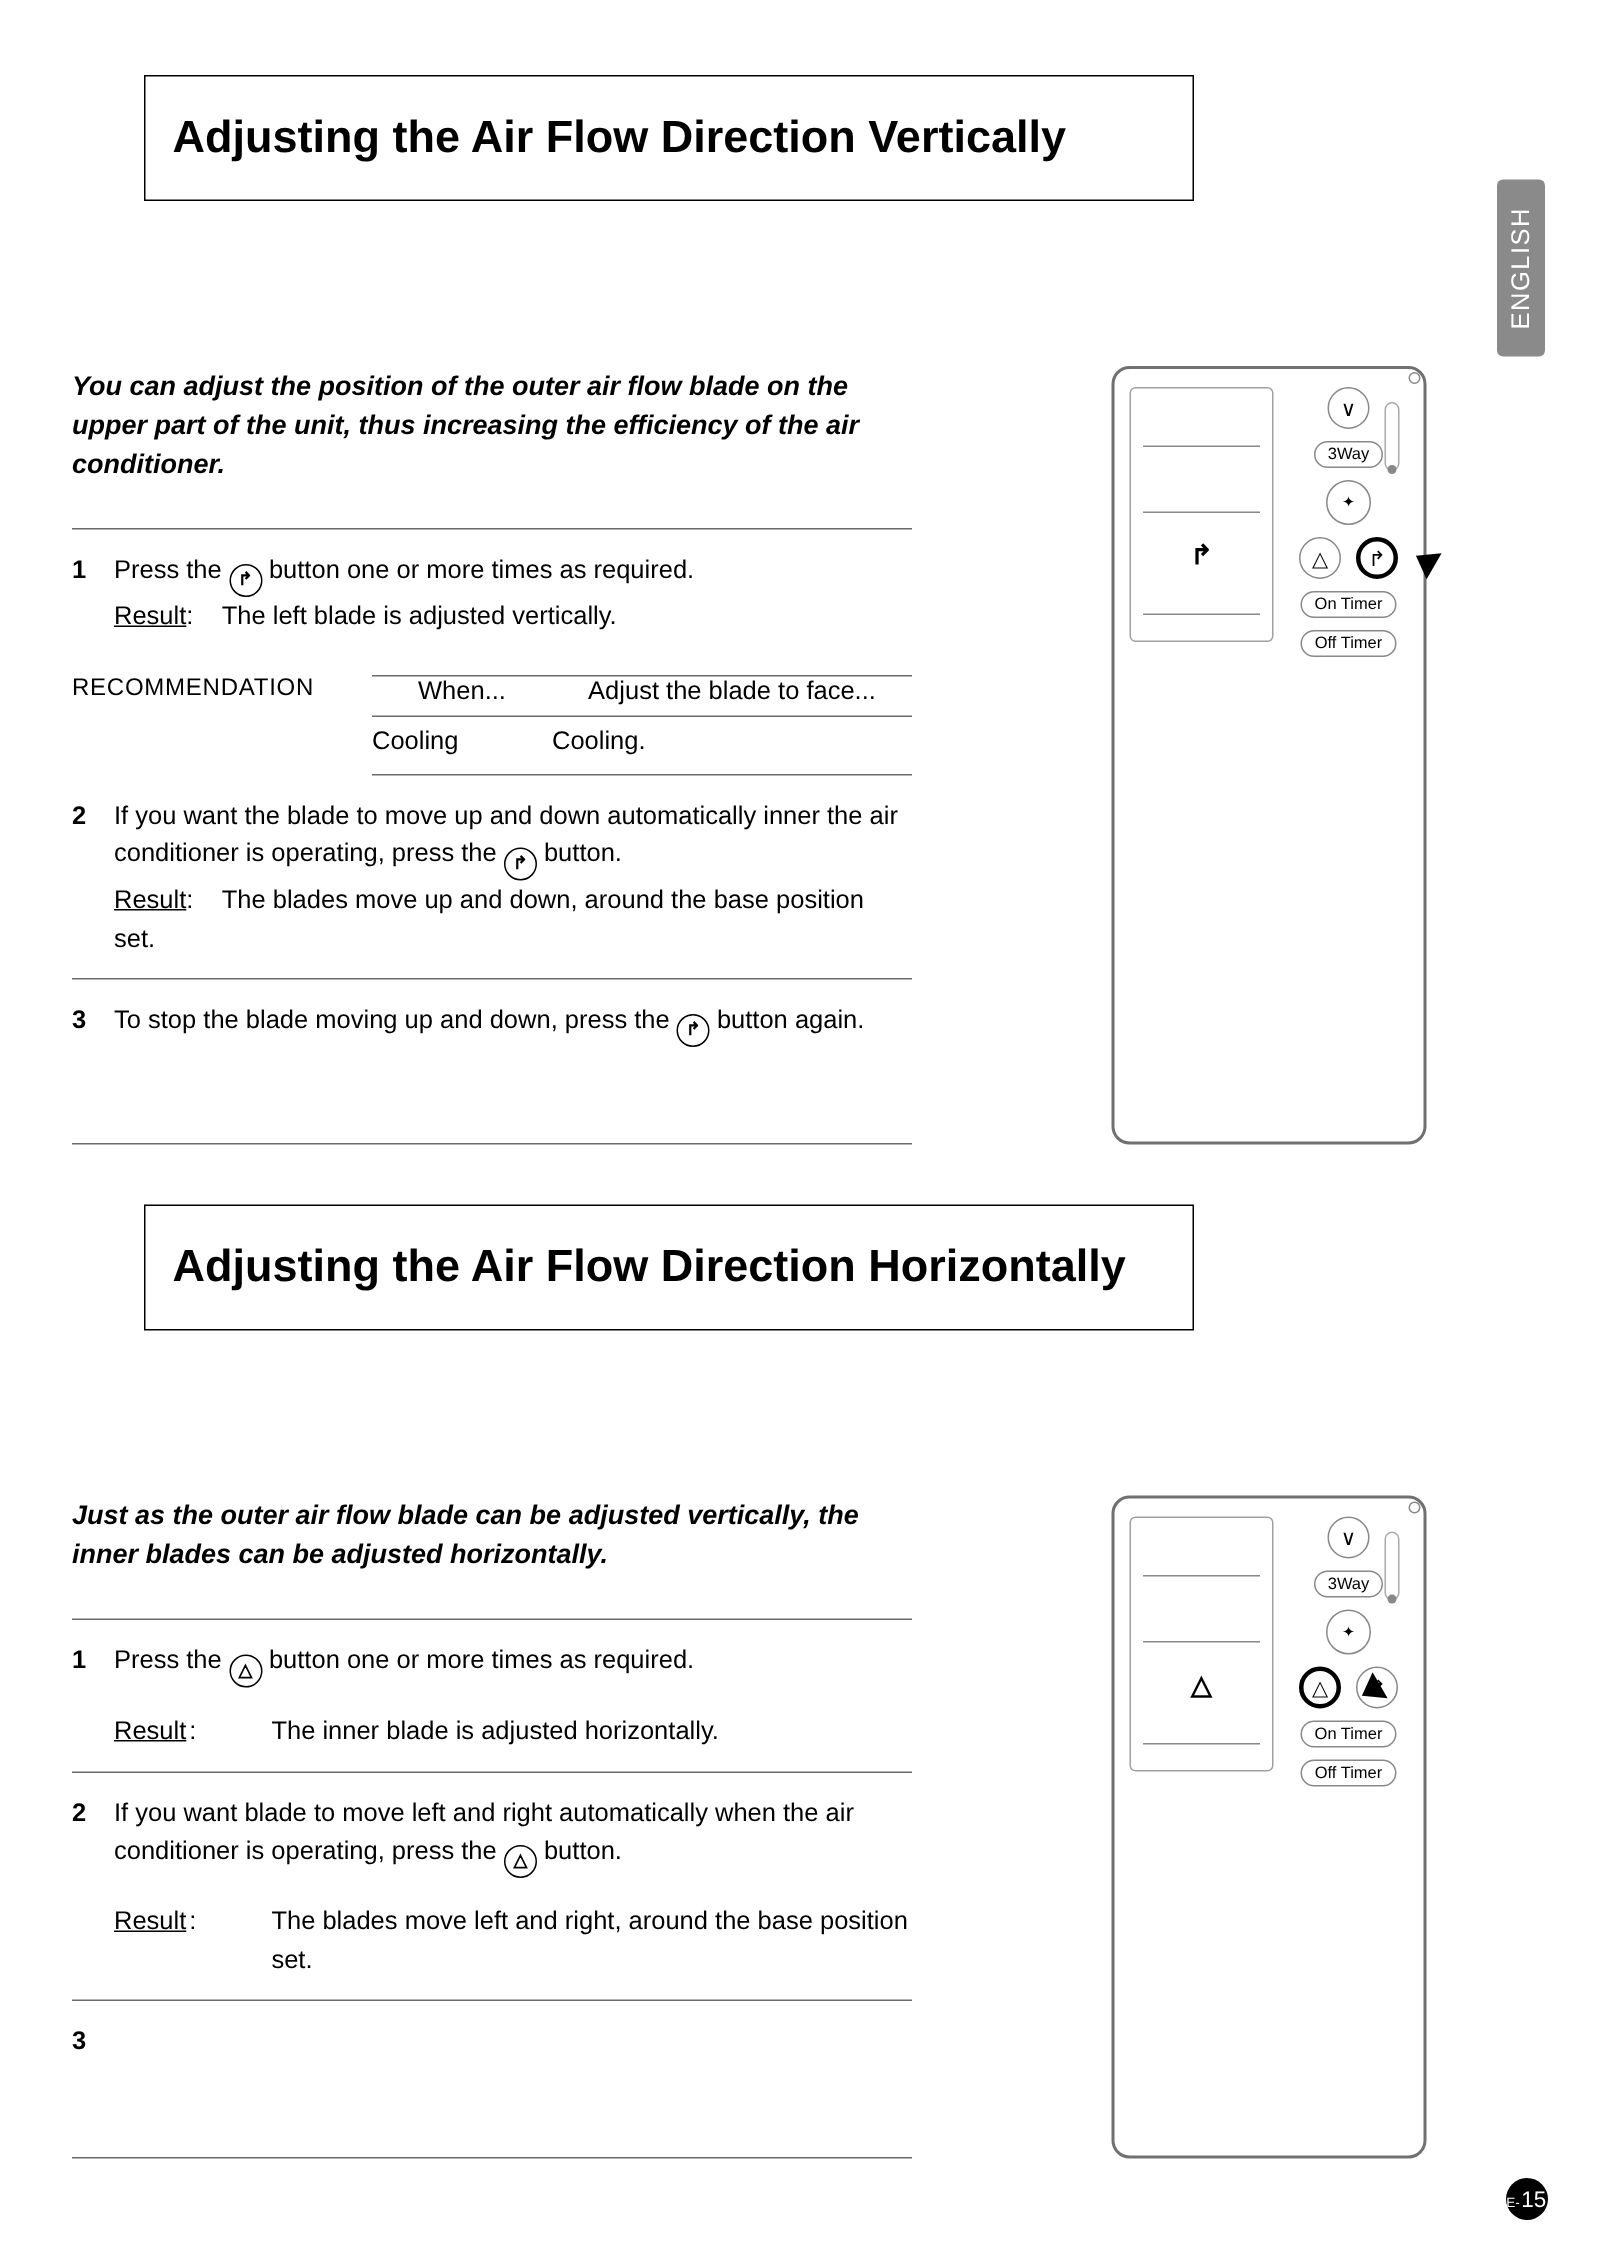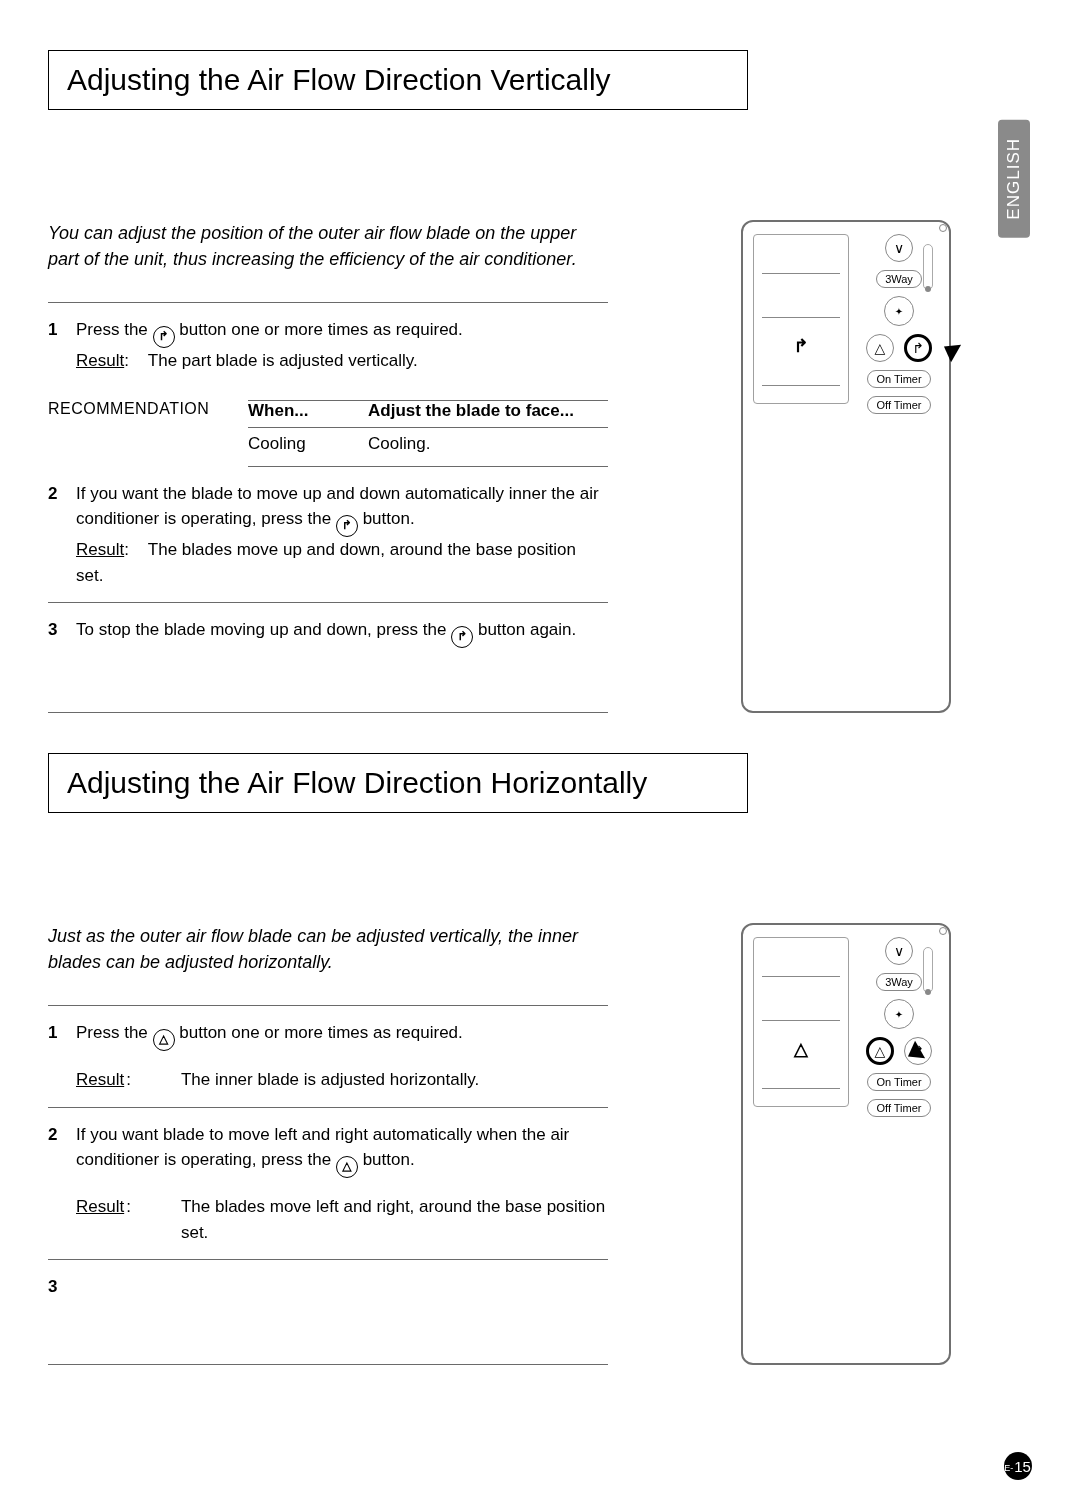--- a/index.html
+++ b/index.html
@@ -18,36 +18,37 @@
     color: #fff;
     font-size: 17px;
     letter-spacing: 1px;
     padding: 18px 6px;
     writing-mode: vertical-rl;
     transform: rotate(180deg);
     border-radius: 4px;
   }
   .title-box {
     border: 1.5px solid #000;
-    padding: 12px 18px;
+    padding: 24px 18px;
     font-size: 30px;
-    font-weight: normal;
+    font-weight: bold;
     margin-bottom: 110px;
     width: 700px;
+    margin-left: 48px;
   }
   .section-wrap {
     display: flex;
     width: 100%;
     gap: 52px;
     margin-bottom: 40px;
   }
   .col-left { width: 560px; }
   .col-right { flex: 1; display: flex; justify-content: center; }
   .intro {
-    font-weight: normal;
+    font-weight: bold;
     font-style: italic;
     font-size: 18px;
     line-height: 1.45;
     margin-bottom: 30px;
   }
   .hr { border: none; border-top: 1.5px solid #6a6a6a; margin: 0; }
   .hr-small { border: none; border-top: 1px solid #6a6a6a; margin: 0; }
   .step {
     display: flex;
     padding: 14px 0 14px 0;
@@ -56,21 +57,21 @@
   }
   .step-num { font-weight: bold; width: 28px; flex: 0 0 28px; }
   .step-body { flex: 1; }
   .step-body .result-line .result-label { text-decoration: underline; }
   .indent-result { display: flex; }
   .indent-result .result-label { text-decoration: underline; margin-right: 2px; }
   .indent-result .result-text { margin-left: 50px; }
   .rec-row { display: flex; padding: 12px 0 0 0; font-size: 17px; }
   .rec-label { flex: 0 0 200px; font-size: 16px; letter-spacing: 0.5px; }
   .rec-table { flex: 1; }
-  .rec-table-head { display: flex; font-weight: bold; padding-bottom: 6px; }
+  .rec-table-head { display: flex; font-weight: normal; padding-bottom: 6px; text-align: center; }
   .rec-table-row { display: flex; padding: 6px 0 12px 0; justify-content: center; }
   .rec-col1 { flex: 0 0 120px; }
   .rec-col2 { flex: 1; }
 
   .inline-icon {
     display: inline-block;
     width: 22px;
     height: 22px;
     border: 1.6px solid #000;
     border-radius: 50%;
@@ -200,21 +201,21 @@
     <div class="col-left">
       <div class="intro">You can adjust the position of the outer air flow blade on the upper part of the unit, thus increasing the efficiency of the air conditioner.</div>
       <hr class="hr">
 
       <div class="step">
         <div class="step-num">1</div>
         <div class="step-body">
           <span>Press the</span>
           <span class="inline-icon">↱</span>
           <span>button one or more times as required.</span><br>
-          <span class="result-line"><span class="result-label">Result</span>:&nbsp;&nbsp;&nbsp;&nbsp;<span>The part blade is adjusted vertically.</span></span>
+          <span class="result-line"><span class="result-label">Result</span>:&nbsp;&nbsp;&nbsp;&nbsp;<span>The left blade is adjusted vertically.</span></span>
         </div>
       </div>
 
       <div class="rec-row">
         <div class="rec-label">RECOMMENDATION</div>
         <div class="rec-table">
           <hr class="hr-small">
           <div class="rec-table-head">
             <div class="rec-col1">When...</div>
             <div class="rec-col2">Adjust the blade to face...</div>

